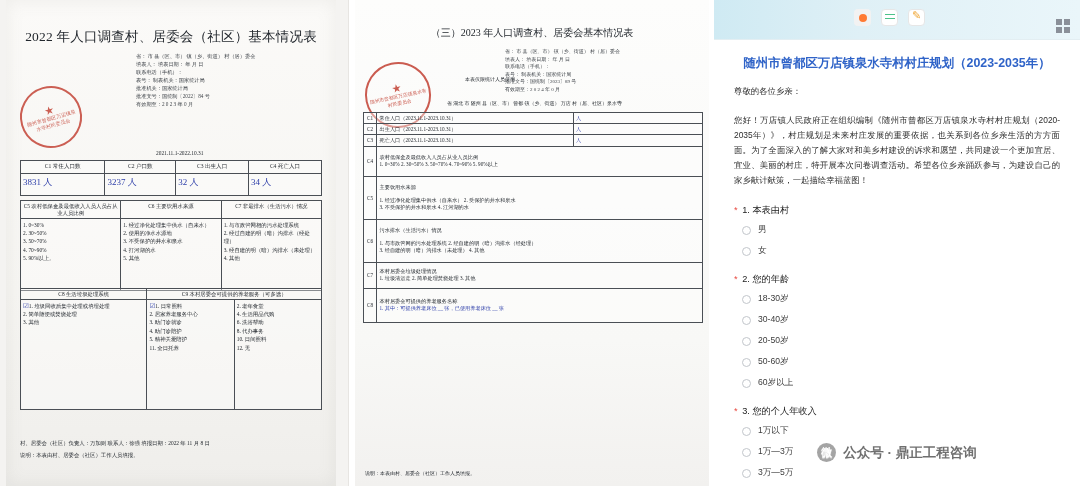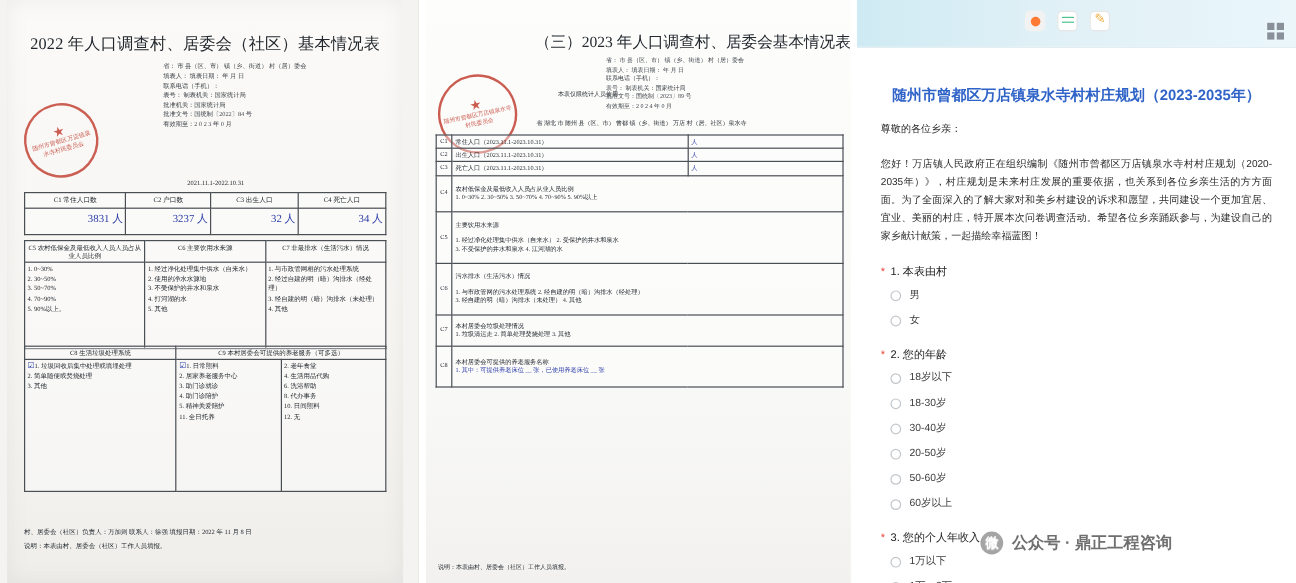--- a/index.html
+++ b/index.html
@@ -54,39 +54,39 @@
   .tbl {
     position: absolute; left: 14px; width: 302px;
     border-collapse: collapse;
     font-size: 5.4px; color: #23282e;
     font-family: "Liberation Serif", serif;
     background: rgba(255,255,255,0.35);
   }
   .tbl td, .tbl th { border: 0.7px solid #4a4f55; padding: 1.5px 2px; vertical-align: top; }
   .tbl .ctr { text-align: center; }
   .row-head td { text-align:center; font-size:5.6px; height: 13px; vertical-align: middle;}
-  .val { text-align:right; height: 22px; vertical-align: middle; font-size: 9px; color:#2b3ca8; }
+  .val { text-align:left; height: 22px; vertical-align: middle; font-size: 9px; color:#2b3ca8; }
   .opt { line-height: 8.4px; }
   .sig-line { position:absolute; left:14px; font-size:5.4px; color:#23282e; font-family:"Liberation Serif",serif; }
 
   
   .panel-mid {
     position: relative;
     width: 366px; height: 486px;
     background: #ffffff;
     overflow: hidden;
     border-left: 1px solid #e7e5e2;
   }
   .paper-mid {
     position:absolute; left:6px; top:0; width: 354px; height: 486px;
     background: linear-gradient(180deg,#fdfdfc 0%, #f8f8f6 70%, #f2f1ef 100%);
   }
   .form-title-m {
-    position:absolute; top: 26px; left:0; width: 354px; text-align:right;
-    font-family:"Liberation Serif", serif; font-size: 13px; color:#23282e;
+    position:absolute; top: 26px; left:0; width: 354px; text-align:center;
+    font-family:"Liberation Serif", serif; font-size: 10px; color:#23282e;
   }
   .hdr-lines-m {
     position:absolute; top: 48px; left: 150px; width: 200px;
     font-size: 5px; color:#3a3f45; line-height: 7.6px; font-family:"Liberation Serif",serif;
   }
   .stamp-m {
     position:absolute; left: 10px; top: 62px;
     width: 66px; height: 66px; border-radius:50%;
     border: 2.2px solid #c0392b; color:#c0392b; opacity:.82;
     transform: rotate(-12deg);
@@ -131,21 +131,21 @@
   .wx-menu { position:absolute; right: 10px; bottom: 6px; width: 14px;height:14px;
     display:grid; grid-template-columns:1fr 1fr; grid-template-rows:1fr 1fr; gap:2px;}
   .wx-menu span{ background:#8a9099; display:block; }
 
   .survey {
     padding: 14px 20px 0 20px;
     height: 446px; overflow:hidden; position:relative;
   }
   .survey-title {
     color: #2f63c8; font-size: 12.4px; font-weight: bold; text-align:center;
-    line-height: 18px; margin-bottom: 12px; margin-top: 16px;
+    line-height: 18px; margin-bottom: 12px;
   }
   .survey-p {
     font-size: 8.4px; color:#2c2c2c; line-height: 15px; text-align: justify;
   }
   .survey-p .first { display:block; margin-bottom: 14px;}
   .q-block { margin-top: 16px; }
   .q-label { font-size: 9.2px; color:#222; margin-bottom: 7px; }
   .q-label .star { color:#e8453c; margin-right: 2px; }
   .opt-row { display:flex; align-items:center; gap:7px; margin: 0 0 9px 8px; }
   .radio {
@@ -419,24 +419,20 @@
       </div>
 
       <div class="q-block">
         <div class="q-label">
           <span class="star">*</span>
           <span>2.</span>
           <span>您的年龄</span>
         </div>
         <div class="opt-row">
           <span class="radio"></span>
-          <span class="opt-text">18岁以下</span>
-        </div>
-        <div class="opt-row">
-          <span class="radio"></span>
           <span class="opt-text">18-30岁</span>
         </div>
         <div class="opt-row">
           <span class="radio"></span>
           <span class="opt-text">30-40岁</span>
         </div>
         <div class="opt-row">
           <span class="radio"></span>
           <span class="opt-text">20-50岁</span>
         </div>

